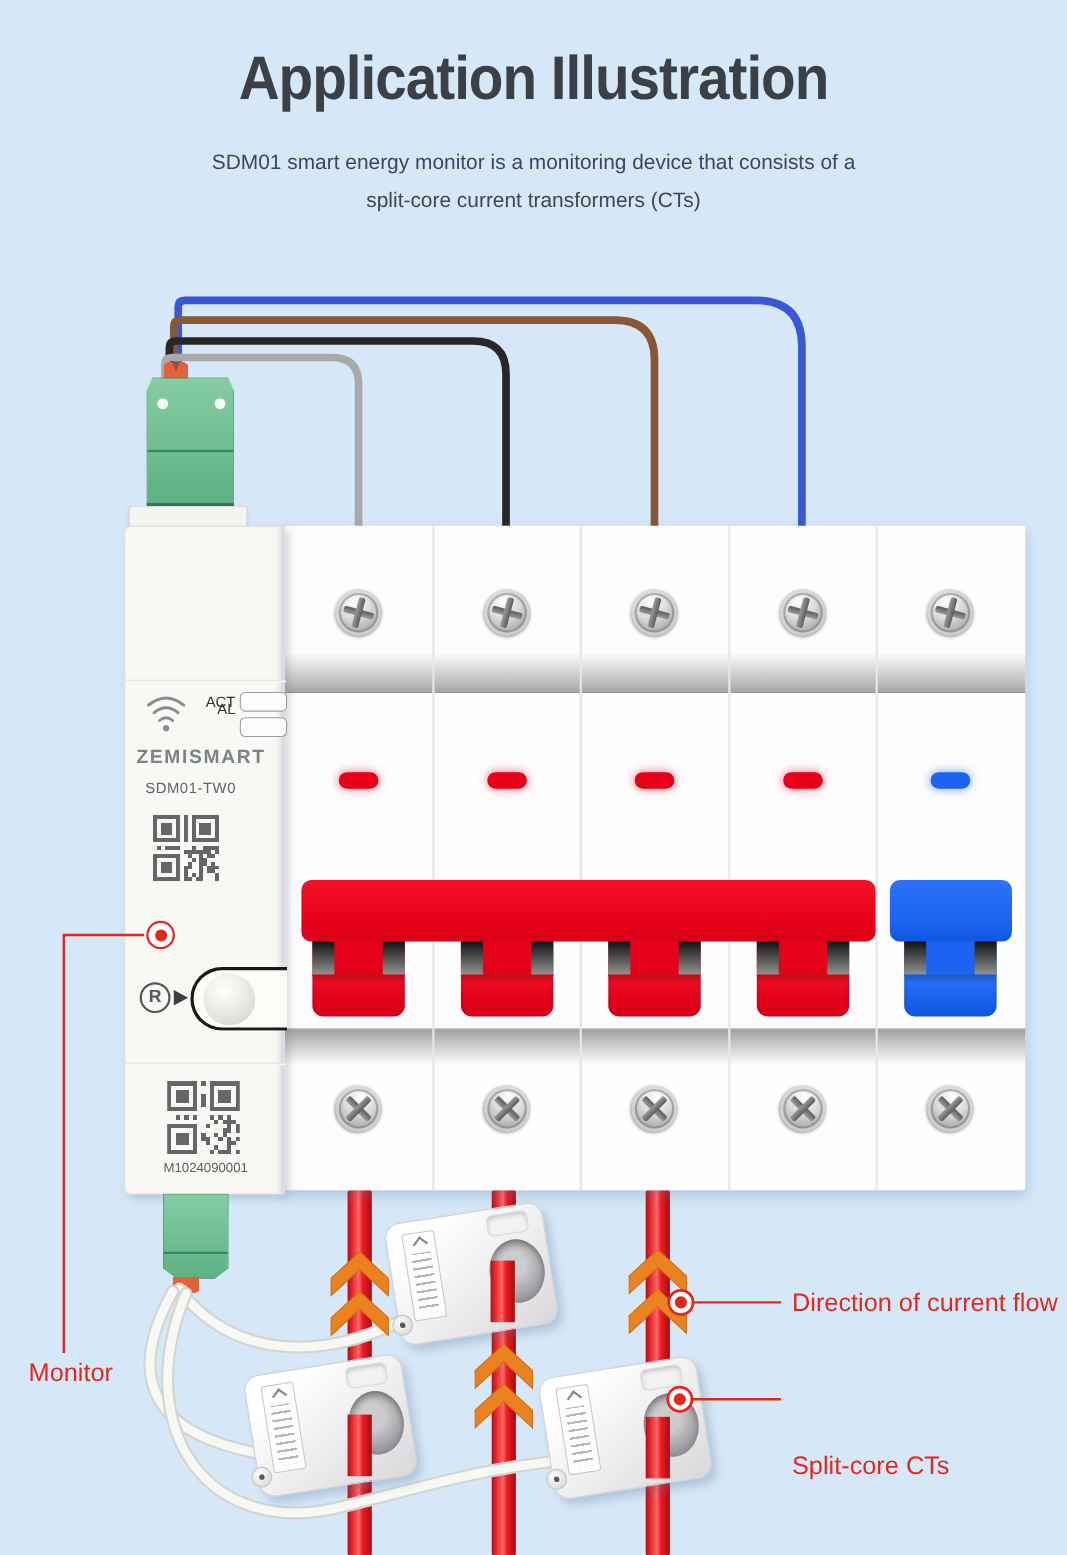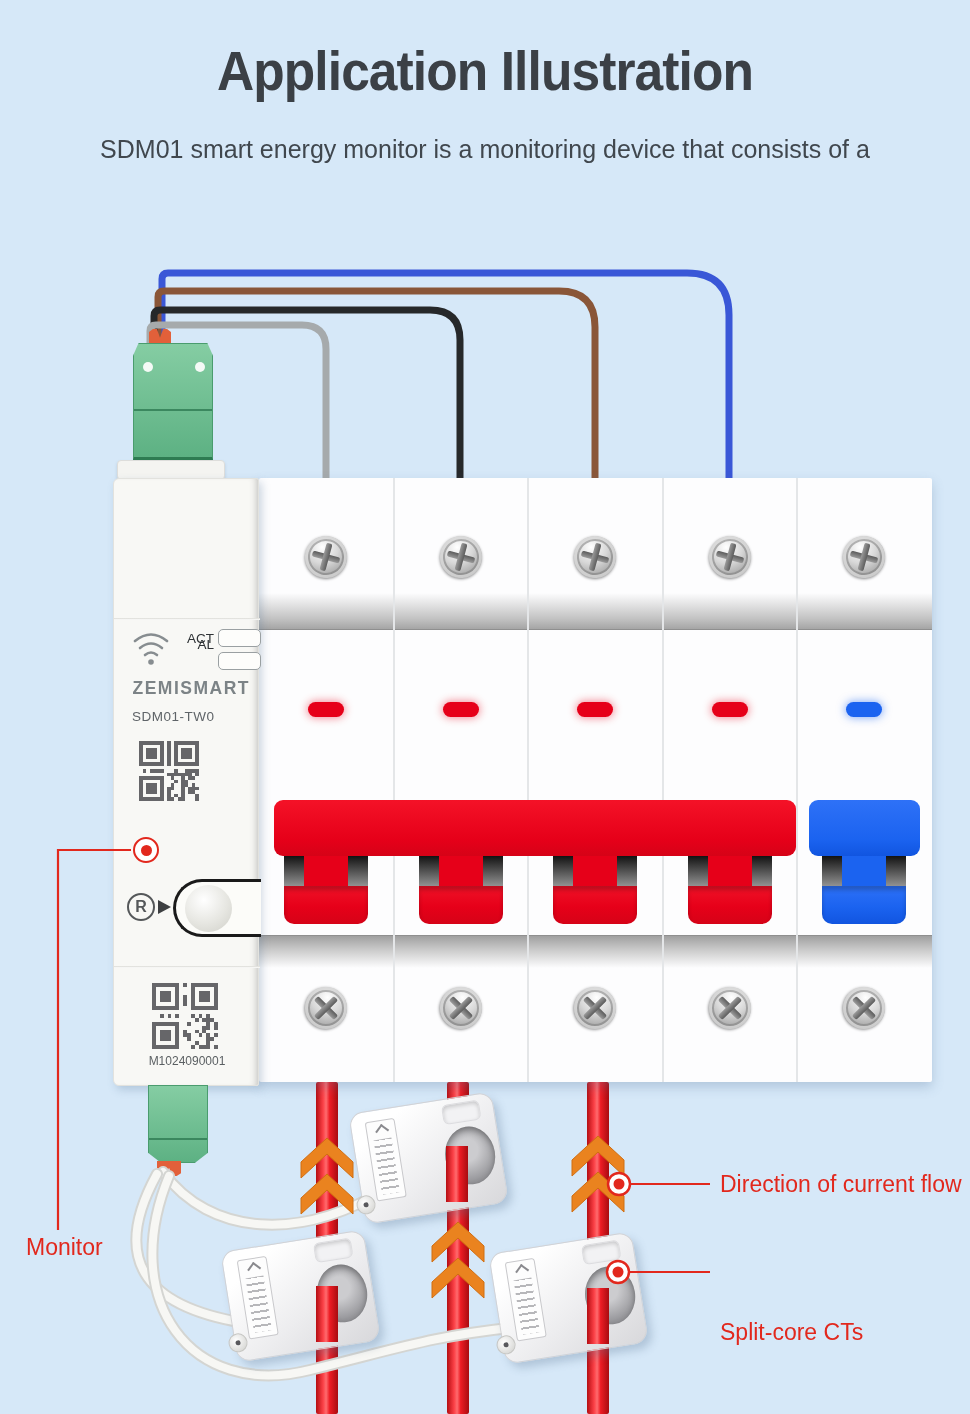--- a/index.html
+++ b/index.html
@@ -10,21 +10,21 @@
   }
   *{box-sizing:border-box;margin:0;padding:0}
   body{font-family:"Liberation Sans",sans-serif;background:#eef4fa}
   .stage{position:relative;width:970px;height:1414px;background:var(--background);overflow:hidden;margin:0 auto}
   .layer{position:absolute;left:0;top:0;width:970px;height:1414px;pointer-events:none}
 
   
   .title{position:absolute;left:0;top:38px;width:970px;text-align:center;
     font-size:56px;font-weight:bold;color:#3b4046;letter-spacing:-1px;transform:scaleX(.92)}
   .desc{position:absolute;left:0;top:132px;width:970px;text-align:center;
-    font-size:25px;line-height:34px;color:#40474e}
+    font-size:19px;line-height:34px;color:#40474e}
   .dline{display:block}
 
   
   .cable{position:absolute;top:1082px;width:22px;height:332px;z-index:2;
     background:linear-gradient(90deg,#b50d12,#fb4046 32%,#ff6b6e 46%,#ed1c24 62%,#a80c10);
     border-radius:2px}
   .cable-seg{position:absolute;width:22px;height:56px;z-index:7;
     background:linear-gradient(90deg,#b50d12,#fb4046 32%,#ff6b6e 46%,#ed1c24 62%,#a80c10)}
 
   
@@ -58,21 +58,21 @@
     background:linear-gradient(180deg,#f01227,var(--breaker-red) 55%,#d60217);box-shadow:inset 0 4px 4px rgba(0,0,0,.22)}
   .foot.blue-foot{background:linear-gradient(180deg,#2e71f7,var(--breaker-blue) 55%,#1155e0)}
 
   
   .monitor{position:absolute;left:113px;top:478px;width:146px;height:608px;z-index:4;
     background:#f8f8f5;border:1px solid #e2e2de;border-radius:6px 2px 2px 6px;
     box-shadow:inset -7px 0 9px -7px rgba(0,0,0,.3),3px 4px 8px rgba(95,125,160,.3)}
   .seam{position:absolute;left:0;width:146px;height:2px;background:linear-gradient(180deg,#d9d9d4,#ffffff)}
   .ledslot{position:absolute;left:104px;width:43px;height:18px;background:#fdfdfb;border:1px solid #9aa0a2;border-radius:5px}
   .ledlabel{position:absolute;left:0;width:100px;text-align:right;font-size:13.5px;color:#2e3235}
-  .brand{position:absolute;left:10px;top:199px;width:126px;text-align:right;
+  .brand{position:absolute;left:10px;top:199px;width:126px;text-align:left;
     font-size:17.5px;font-weight:bold;letter-spacing:1.5px;color:#7c8386}
   .model{position:absolute;left:18px;top:230px;font-size:13.5px;letter-spacing:.5px;color:#5f6468}
   .qr{position:absolute}
   .qr1{left:24px;top:262px;width:62px;height:60px}
   .qr2{left:38px;top:502px;width:66px;height:70px}
   .ring{position:absolute;width:26px;height:26px;border-radius:50%;border:2.5px solid var(--accent-red);background:#fff}
   .ring::after{content:"";position:absolute;left:50%;top:50%;width:11px;height:11px;margin:-5.5px 0 0 -5.5px;
     border-radius:50%;background:var(--accent-red)}
   .mring{left:19px;top:358px}
   .rsym{position:absolute;left:13px;top:414px;width:28px;height:28px;border:2px solid #55585a;border-radius:50%;
@@ -132,20 +132,21 @@
   .callout-label{position:absolute;font-size:23px;color:var(--accent-red);z-index:9;white-space:nowrap}
 </style>
 </head>
 <body>
 
 <div class="stage">
 
   <div class="title">Application Illustration</div>
   <div class="desc">
     <span class="dline">SDM01 smart energy monitor is a monitoring device that consists of a</span>
+    <span class="dline">split-core current transformers (CTs)</span>
   </div>
 
   <svg id="wires" class="layer">
     <path class="wire-blue" d="M162 350 V279 Q162 273 168 273 H687 Q729 273 729 315 V482"></path>
     <path class="wire-brown" d="M158 350 V297 Q158 291 164 291 H559 Q595 291 595 327 V482"></path>
     <path class="wire-black" d="M154 350 V316 Q154 310 160 310 H430 Q460 310 460 340 V482"></path>
     <path class="wire-gray" d="M150 350 V331 Q150 325 156 325 H302 Q326 325 326 349 V482"></path>
   </svg>
 
   <div class="cable" style="left:316px"></div>

